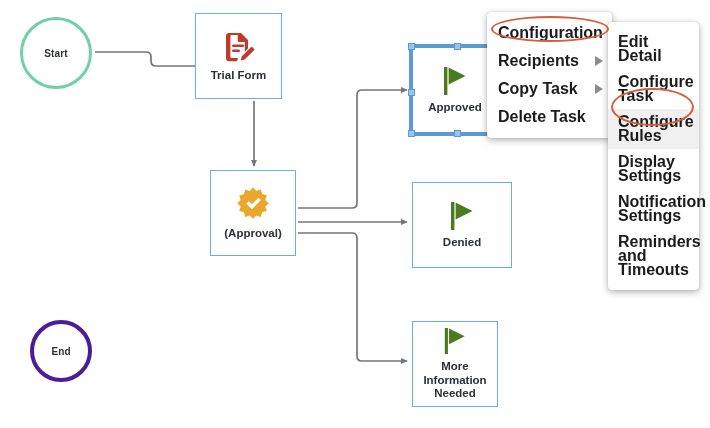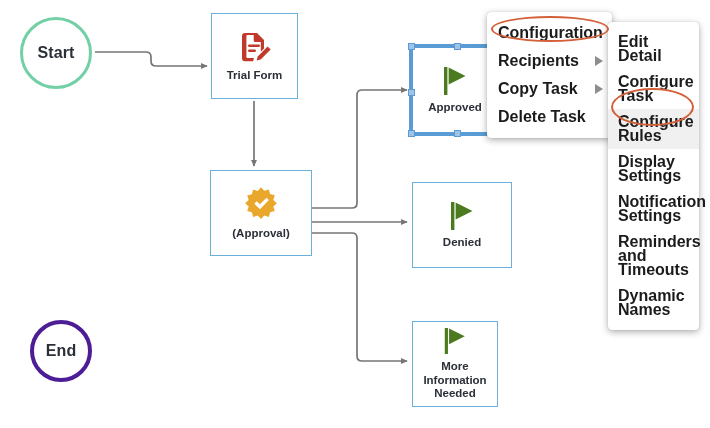--- a/index.html
+++ b/index.html
@@ -30,21 +30,21 @@
   }
   
   .terminal {
     position: absolute;
     border-radius: 50%;
     box-sizing: border-box;
     display: flex;
     align-items: center;
     justify-content: center;
     background: #ffffff;
-    font-size: 16px;
+    font-size: 10px;
     font-weight: bold;
     color: #2b2f38;
     letter-spacing: .1px;
   }
   #node-start {
     left: 20px; top: 17px;
     width: 72px; height: 72px;
     border: 3.5px solid #72cfa6;
   }
   #node-end {
@@ -65,22 +65,22 @@
     color: #2b2f38;
   }
   .task .caption {
     font-size: 11.5px;
     font-weight: bold;
     line-height: 13.5px;
     text-align: center;
     margin-top: 5px;
     padding: 0 3px;
   }
-  #node-trialform { left: 211px; top: 13px; width: 87px; height: 86px; }
-  #node-approval  { left: 210px; top: 170px; width: 102px; height: 86px; }
+  #node-trialform { left: 195px; top: 13px; width: 87px; height: 86px; }
+  #node-approval  { left: 210px; top: 170px; width: 86px; height: 86px; }
   #node-approved  { left: 412px; top: 47px;  width: 86px; height: 86px; }
   #node-denied    { left: 412px; top: 182px; width: 100px; height: 86px; }
   #node-moreinfo  { left: 412px; top: 321px; width: 86px; height: 86px; }
 
   
   .sel-frame {
     position: absolute;
     left: 409px; top: 44px;
     width: 92px; height: 92px;
     box-sizing: border-box;
@@ -285,22 +285,18 @@
     </div>
     <div class="menu-item">
       <span class="menu-label">Notification
 Settings</span>
     </div>
     <div class="menu-item">
       <span class="menu-label">Reminders
 and
 Timeouts</span>
     </div>
-    <div class="menu-item">
-      <span class="menu-label">Dynamic
-Names</span>
-    </div>
   </div>
 
   <div class="annot" id="annot-configuration"></div>
   <div class="annot" id="annot-configrules"></div>
 
 </div>
 
 </body></html>

